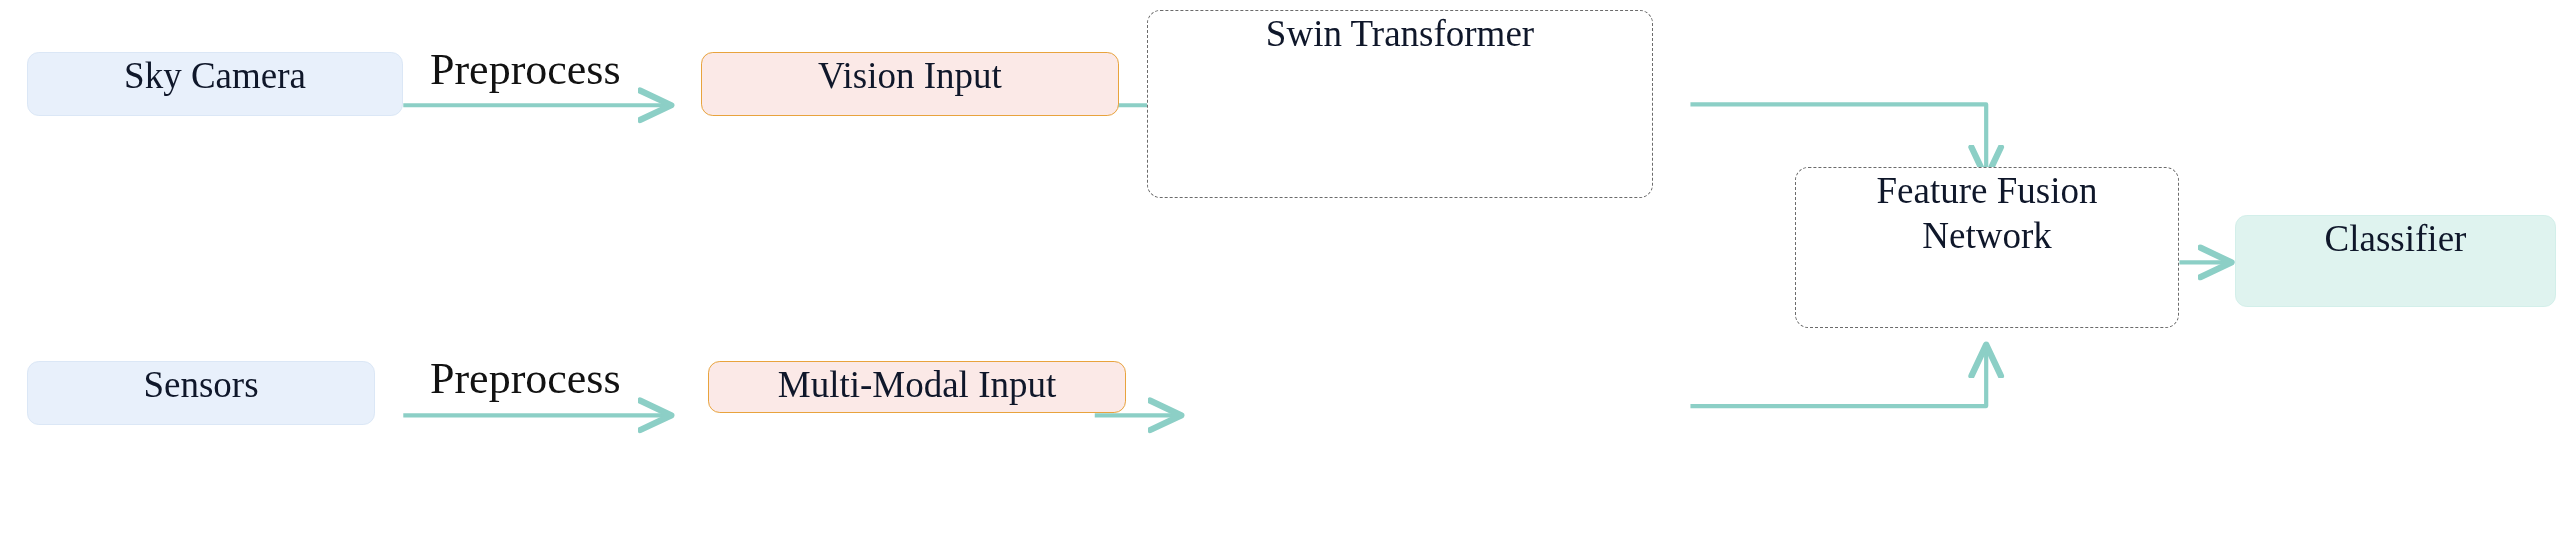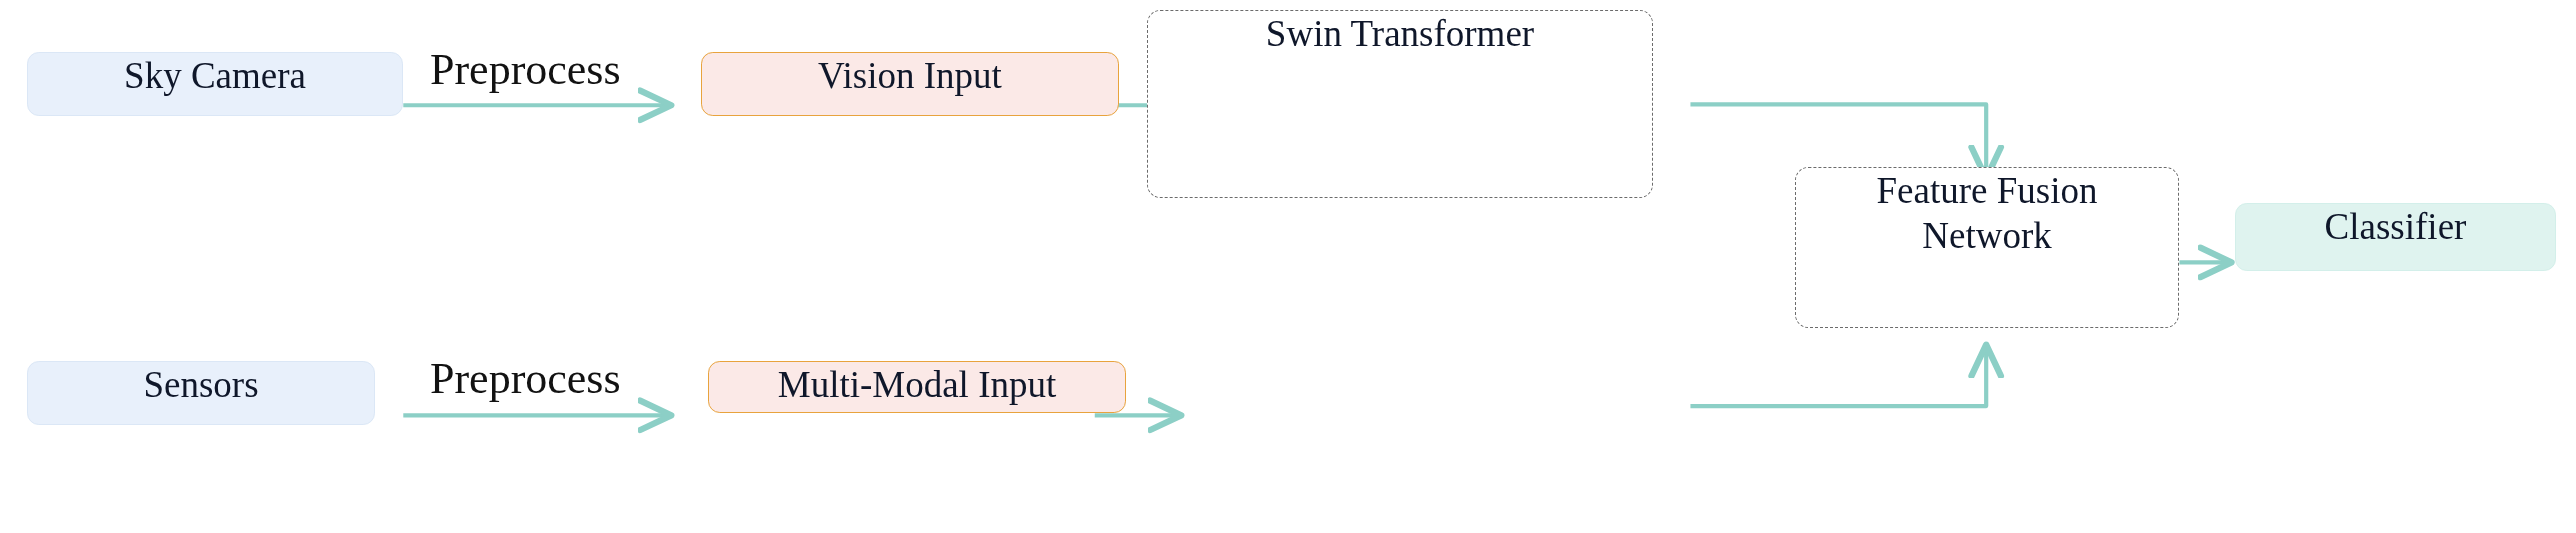--- a/index.html
+++ b/index.html
@@ -133,21 +133,21 @@
   <div class="node input" style="left:676px; top:361px; width:418px; height:52px;margin-left:32px;">
     <span class="node-label">Multi-Modal Input</span>
   </div>
 
 
   <div class="node module" style="left:1795px; top:167px; width:384px; height:161px;">
     <span class="node-label">Feature Fusion
 Network</span>
   </div>
 
-  <div class="node output" style="left:2235px; top:203px; width:321px; height:68px;">
+  <div class="node output" style="left:2235px; top:215px; width:321px; height:92px;">
     <span class="node-label">Classifier</span>
   </div>
 
   <div class="edge-label" style="left:430px; top:44px;">Preprocess</div>
 
   <div class="edge-label" style="left:430px; top:353px;">Preprocess</div>
 
 </div>
 
 

